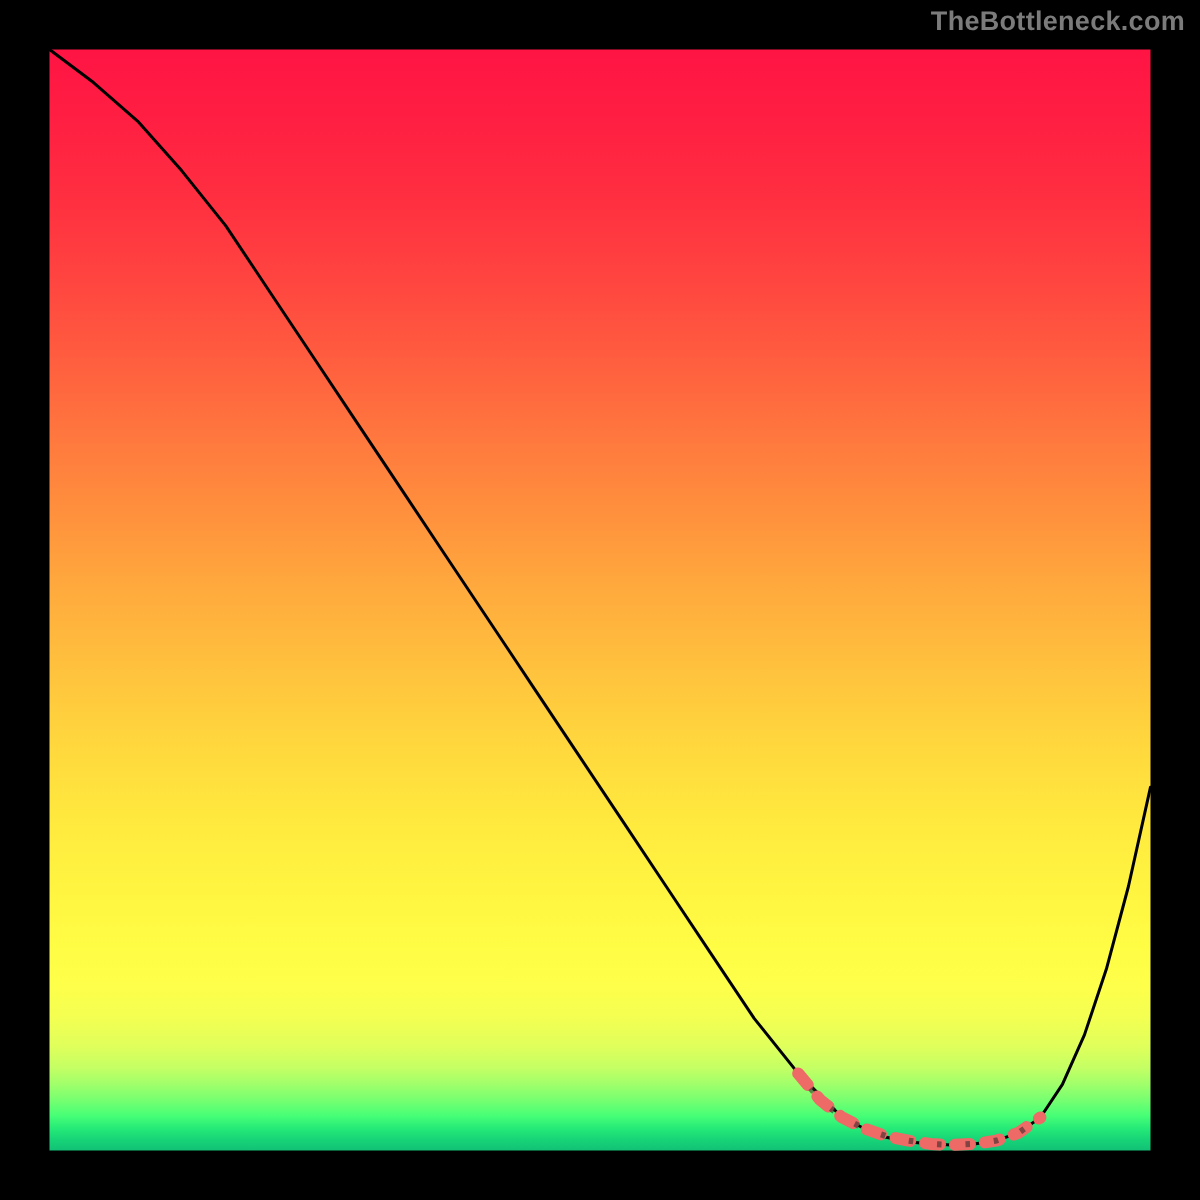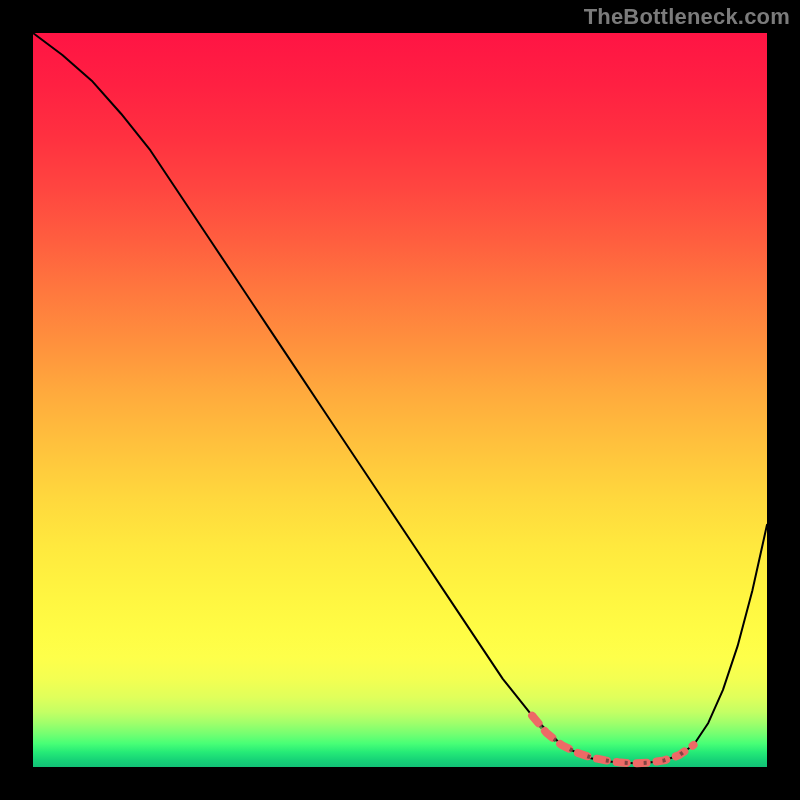--- a/index.html
+++ b/index.html
@@ -7,21 +7,21 @@
   .stage {
     position: relative;
     width: 800px;
     height: 800px;
   }
   .watermark {
     position: absolute;
     top: 4px;
     right: 10px;
     font-family: Arial, Helvetica, sans-serif;
-    font-size: 22px;
+    font-size: 18px;
     font-weight: 700;
     color: #7b7b7b;
     letter-spacing: 0.2px;
     z-index: 10;
   }
   svg.plot {
     position: absolute;
     left: 0; top: 0;
     width: 800px; height: 800px;
     display: block;

